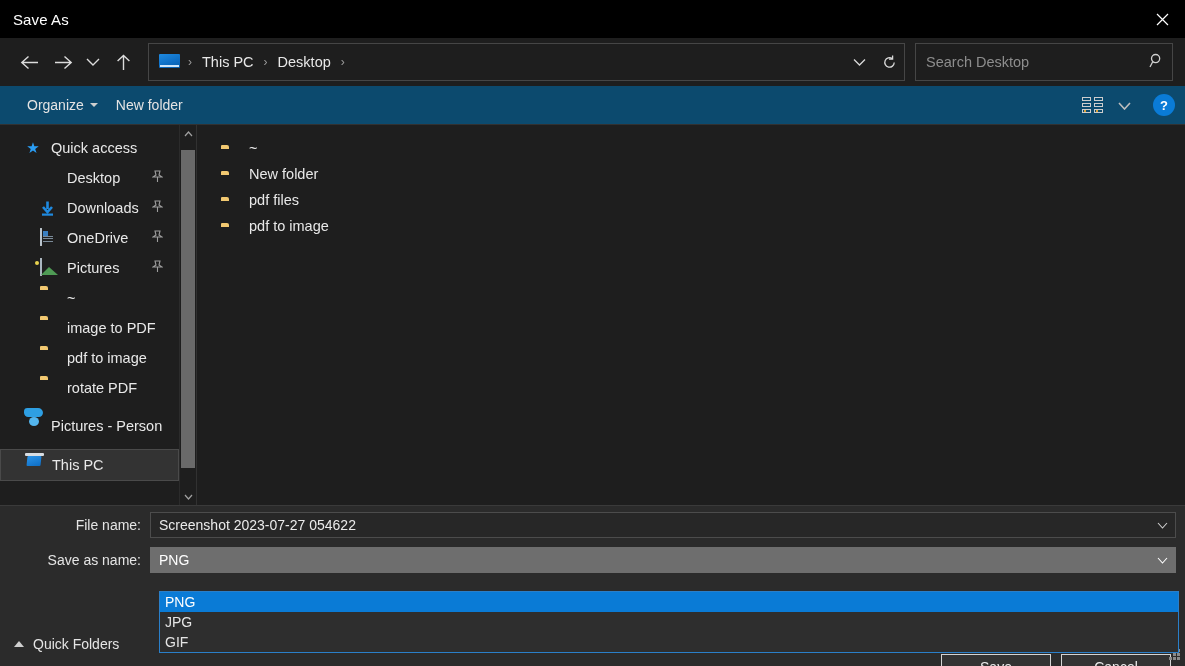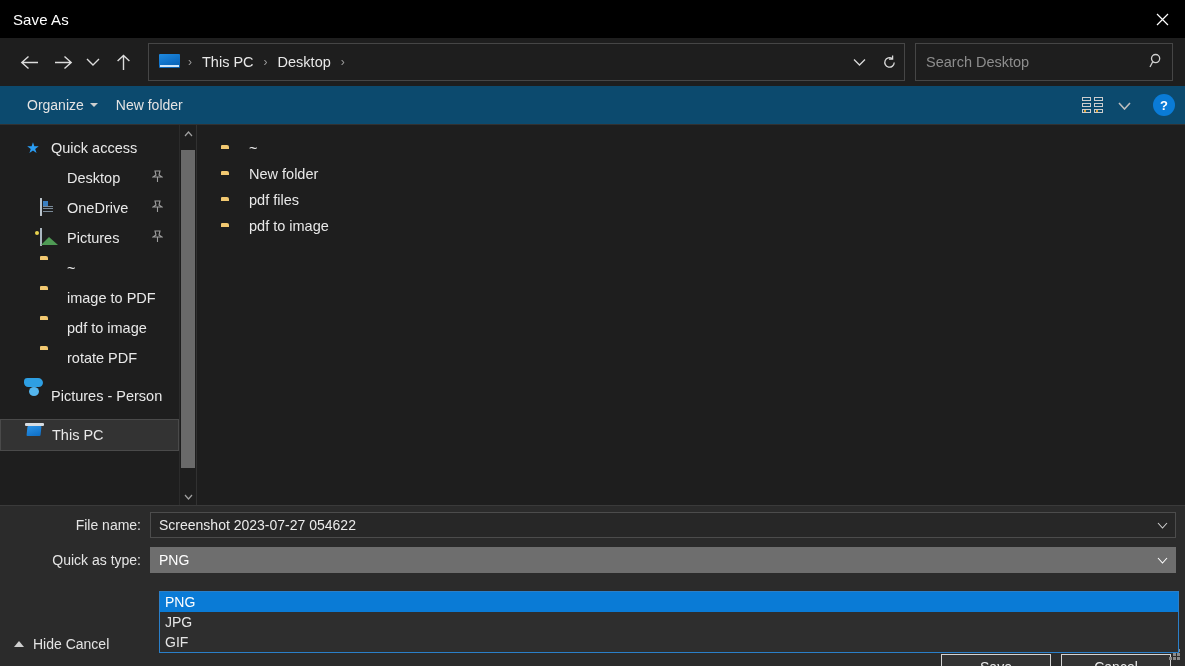--- a/index.html
+++ b/index.html
@@ -539,20 +539,34 @@
         <div class="nav-row indent">
           <span class="nav-ico"><span class="ico-desktop"></span></span>
           <span class="nav-label">Desktop</span>
           <span class="pin">
             <svg width="11" height="13" viewBox="0 0 11 13">
                 <path d="M3 1 H8 L7 5 L10 7 H1 L4 5 Z M5.5 7 V12" stroke="#9d9d9d" stroke-width="1.1" fill="none"></path>
               </svg>
           </span>
         </div>
 
+        <div class="nav-row indent">
+          <span class="nav-ico">
+            <svg width="15" height="16" viewBox="0 0 15 16" style="margin-top:2px">
+              <path d="M7.5 0.5 V8 M3 6 L7.5 11 L12 6" stroke="#1f8ae0" stroke-width="2.6" fill="none"></path>
+              <rect x="2" y="12.5" width="11" height="2.2" fill="#1f8ae0"></rect>
+            </svg>
+          </span>
+          <span class="nav-label">Downloads</span>
+          <span class="pin">
+            <svg width="11" height="13" viewBox="0 0 11 13">
+                <path d="M3 1 H8 L7 5 L10 7 H1 L4 5 Z M5.5 7 V12" stroke="#9d9d9d" stroke-width="1.1" fill="none"></path>
+              </svg>
+          </span>
+        </div>
 
         <div class="nav-row indent">
           <span class="nav-ico"><span class="ico-doc"></span></span>
           <span class="nav-label">OneDrive</span>
           <span class="pin">
             <svg width="11" height="13" viewBox="0 0 11 13">
                 <path d="M3 1 H8 L7 5 L10 7 H1 L4 5 Z M5.5 7 V12" stroke="#9d9d9d" stroke-width="1.1" fill="none"></path>
               </svg>
           </span>
         </div>
@@ -649,21 +663,21 @@
         <input type="text" value="Screenshot 2023-07-27 054622" style="">
         <span class="fld-caret">
           <svg width="11" height="7" viewBox="0 0 11 7">
               <path d="M1 1 L5.5 6 L10 1" stroke="#cfcfcf" stroke-width="1.1" fill="none"></path>
             </svg>
         </span>
       </div>
     </div>
 
     <div class="form-row">
-      <div class="form-label">Quick as type:</div>
+      <div class="form-label">Save as name:</div>
       <div class="field combo-open">
         <span class="combo-value">PNG</span>
         <span class="fld-caret">
           <svg width="11" height="7" viewBox="0 0 11 7">
               <path d="M1 1 L5.5 6 L10 1" stroke="#ffffff" stroke-width="1.1" fill="none"></path>
             </svg>
         </span>
       </div>
     </div>
 
@@ -674,21 +688,21 @@
       <div class="dd-item">
         <span>JPG</span>
       </div>
       <div class="dd-item">
         <span>GIF</span>
       </div>
     </div>
 
     <div class="hidefolders">
       <span class="caret-up"></span>
-      <span>Hide Cancel</span>
+      <span>Quick Folders</span>
     </div>
 
     <div class="actions">
       <div class="btn">
         <span>Save</span>
       </div>
       <div class="btn">
         <span>Cancel</span>
       </div>
     </div>

